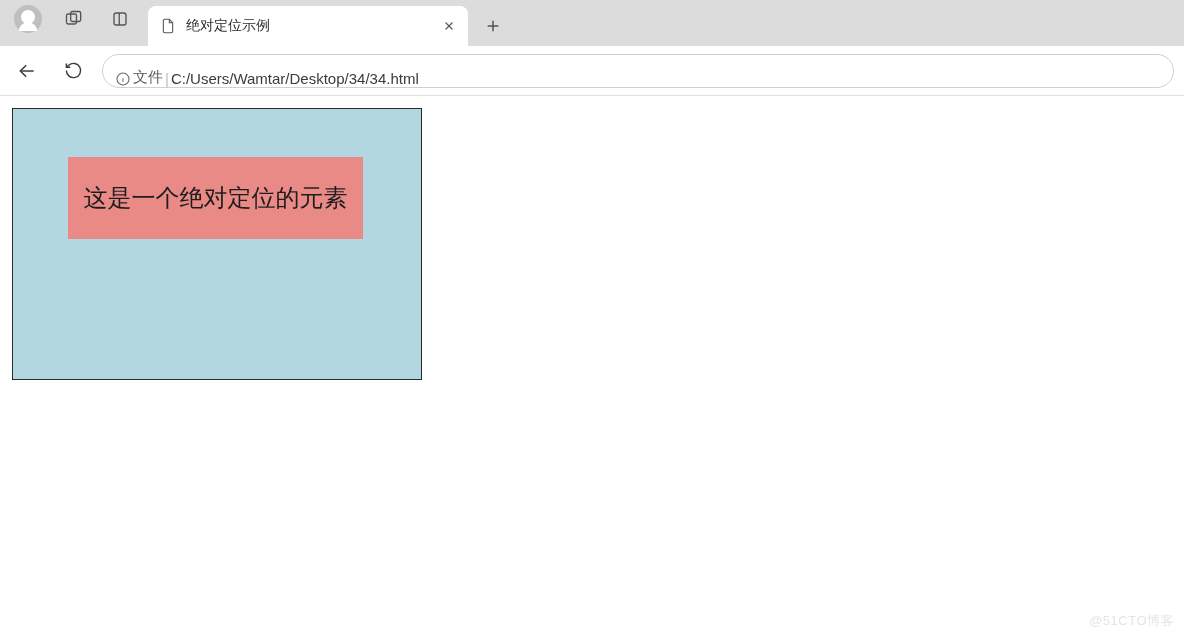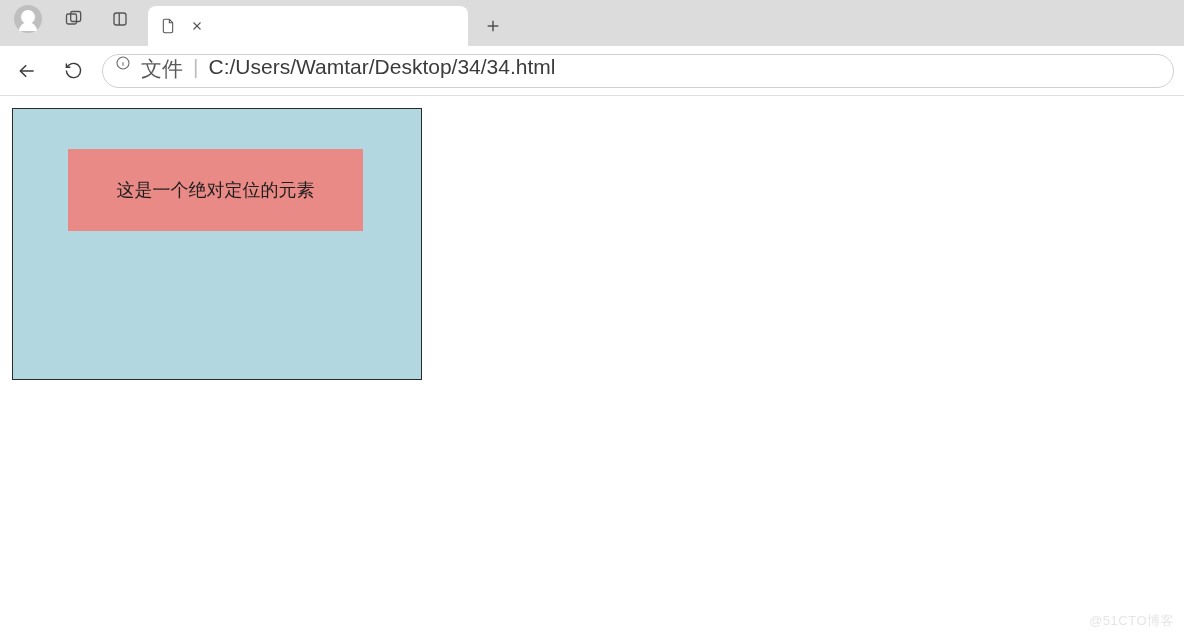--- a/index.html
+++ b/index.html
@@ -121,25 +121,25 @@
       color: #3b3b3b;
       cursor: pointer;
       border-radius: 4px;
     }
     .address-bar {
       flex: 1;
       height: 34px;
       border: 1px solid #d0d0d0;
       border-radius: 17px;
       display: flex;
-      align-items: flex-start;
+      align-items: flex-end;
       padding: 0 12px;
-      gap: 10px;
+      gap: 2px;
       color: #3b3b3b;
-      font-size: 21px;
+      font-size: 15px;
       background: #fff;
     }
     .addr-label { color: #5a5a5a; }
     .addr-sep { color: #bdbdbd; }
     .addr-path { color: #3b3b3b; }
 
     
     .viewport {
       position: relative;
       background: #fff;
@@ -149,28 +149,28 @@
     .container {
       position: relative;
       width: 410px;
       height: 272px;
       background: #b3d7e0;
       border: 1px solid #2b2b2b;
     }
     .abs-box {
       position: absolute;
       left: 55px;
-      top: 40px;
+      top: 48px;
       width: 295px;
       height: 82px;
       background: #ea8a86;
       display: flex;
       align-items: center;
       justify-content: center;
-      font-size: 18px;
+      font-size: 24px;
       color: #1d1d1d;
     }
 
     .watermark {
       position: absolute;
       right: 10px;
       bottom: 6px;
       font-size: 13px;
       color: #e5e5e5;
       letter-spacing: 0.5px;
@@ -203,20 +203,21 @@
     </div>
   </div>
 
   <div class="tab">
     <span>
       <svg width="16" height="16" viewBox="0 0 24 24" fill="none" stroke="#555" stroke-width="1.6">
         <path d="M14 2H7a2 2 0 0 0-2 2v16a2 2 0 0 0 2 2h10a2 2 0 0 0 2-2V7z"></path>
         <path d="M14 2v5h5"></path>
       </svg>
     </span>
+    <span class="tab-title">绝对定位示例</span>
     <span class="tab-close">
       <svg width="12" height="12" viewBox="0 0 24 24" stroke="#555" stroke-width="2.2">
         <line x1="5" y1="5" x2="19" y2="19"></line>
         <line x1="19" y1="5" x2="5" y2="19"></line>
       </svg>
     </span>
   </div>
 
   <div class="new-tab">
     <svg width="16" height="16" viewBox="0 0 24 24" stroke="#444" stroke-width="2">

